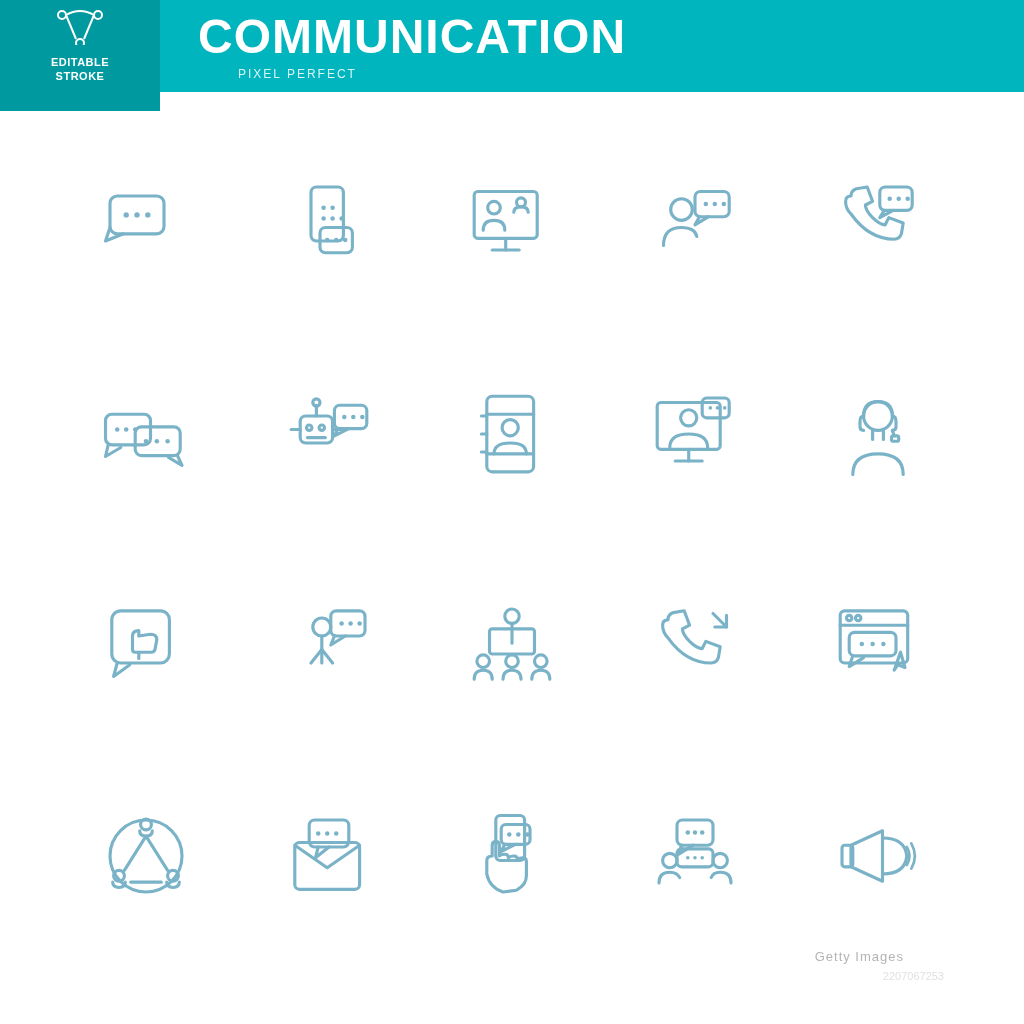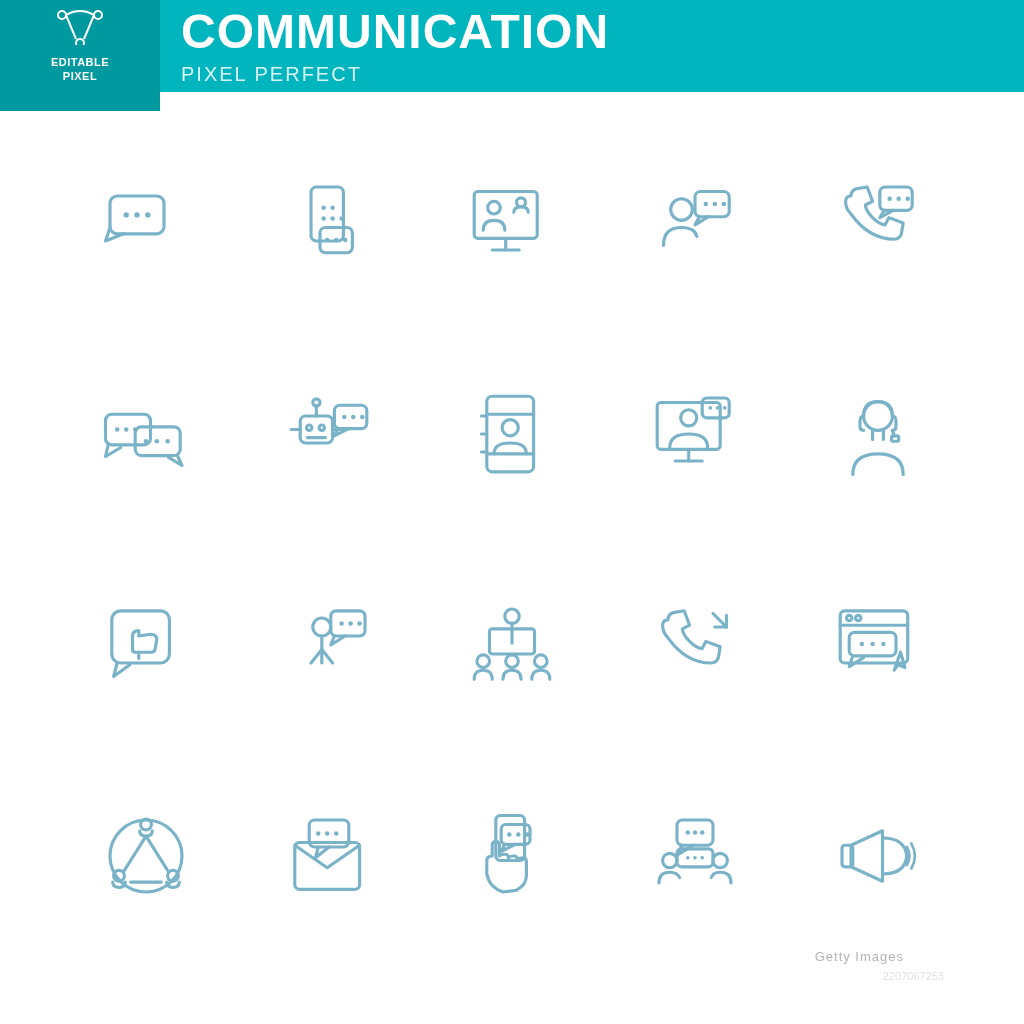--- a/index.html
+++ b/index.html
@@ -28,34 +28,35 @@
     }
     .badge-text {
       color: white;
       font-size: 11px;
       font-weight: bold;
       text-align: center;
       line-height: 1.3;
       letter-spacing: 0.5px;
     }
     .header-text {
-      padding-left: 21px;
+      padding-left: 38px;
     }
     .header-title {
       color: white;
       font-size: 48px;
       font-weight: bold;
       letter-spacing: 1px;
       line-height: 1.1;
     }
     .header-subtitle {
       color: rgba(255,255,255,0.85);
-      font-size: 20px;
+      font-size: 12px;
       letter-spacing: 2px;
       margin-top: 4px;
+      margin-left: 40px;
     }
 
     
     .icon-grid {
       display: grid;
       grid-template-columns: repeat(5, 1fr);
       grid-template-rows: repeat(4, 1fr);
       padding: 30px 60px;
       gap: 10px;
       height: 894px;
@@ -80,21 +81,21 @@
       <svg width="48" height="36" viewBox="0 0 48 36" fill="none">
         <circle cx="6" cy="6" r="4" stroke="white" stroke-width="2" fill="none"></circle>
         <circle cx="42" cy="6" r="4" stroke="white" stroke-width="2" fill="none"></circle>
         <circle cx="24" cy="34" r="4" stroke="white" stroke-width="2" fill="none"></circle>
         <path d="M10 6 Q24 -2 38 6" stroke="white" stroke-width="2" fill="none"></path>
         <line x1="10" y1="6" x2="20" y2="30" stroke="white" stroke-width="2"></line>
         <line x1="38" y1="6" x2="28" y2="30" stroke="white" stroke-width="2"></line>
       </svg>
     </div>
     <span class="badge-text">EDITABLE</span>
-    <span class="badge-text">PIXEL</span>
+    <span class="badge-text">STROKE</span>
   </div>
   <div class="header-text">
     <div class="header-title">COMMUNICATION</div>
     <div class="header-subtitle">PIXEL PERFECT</div>
   </div>
 </div>
 
 <div class="icon-grid">
 
   <div class="icon-cell">

